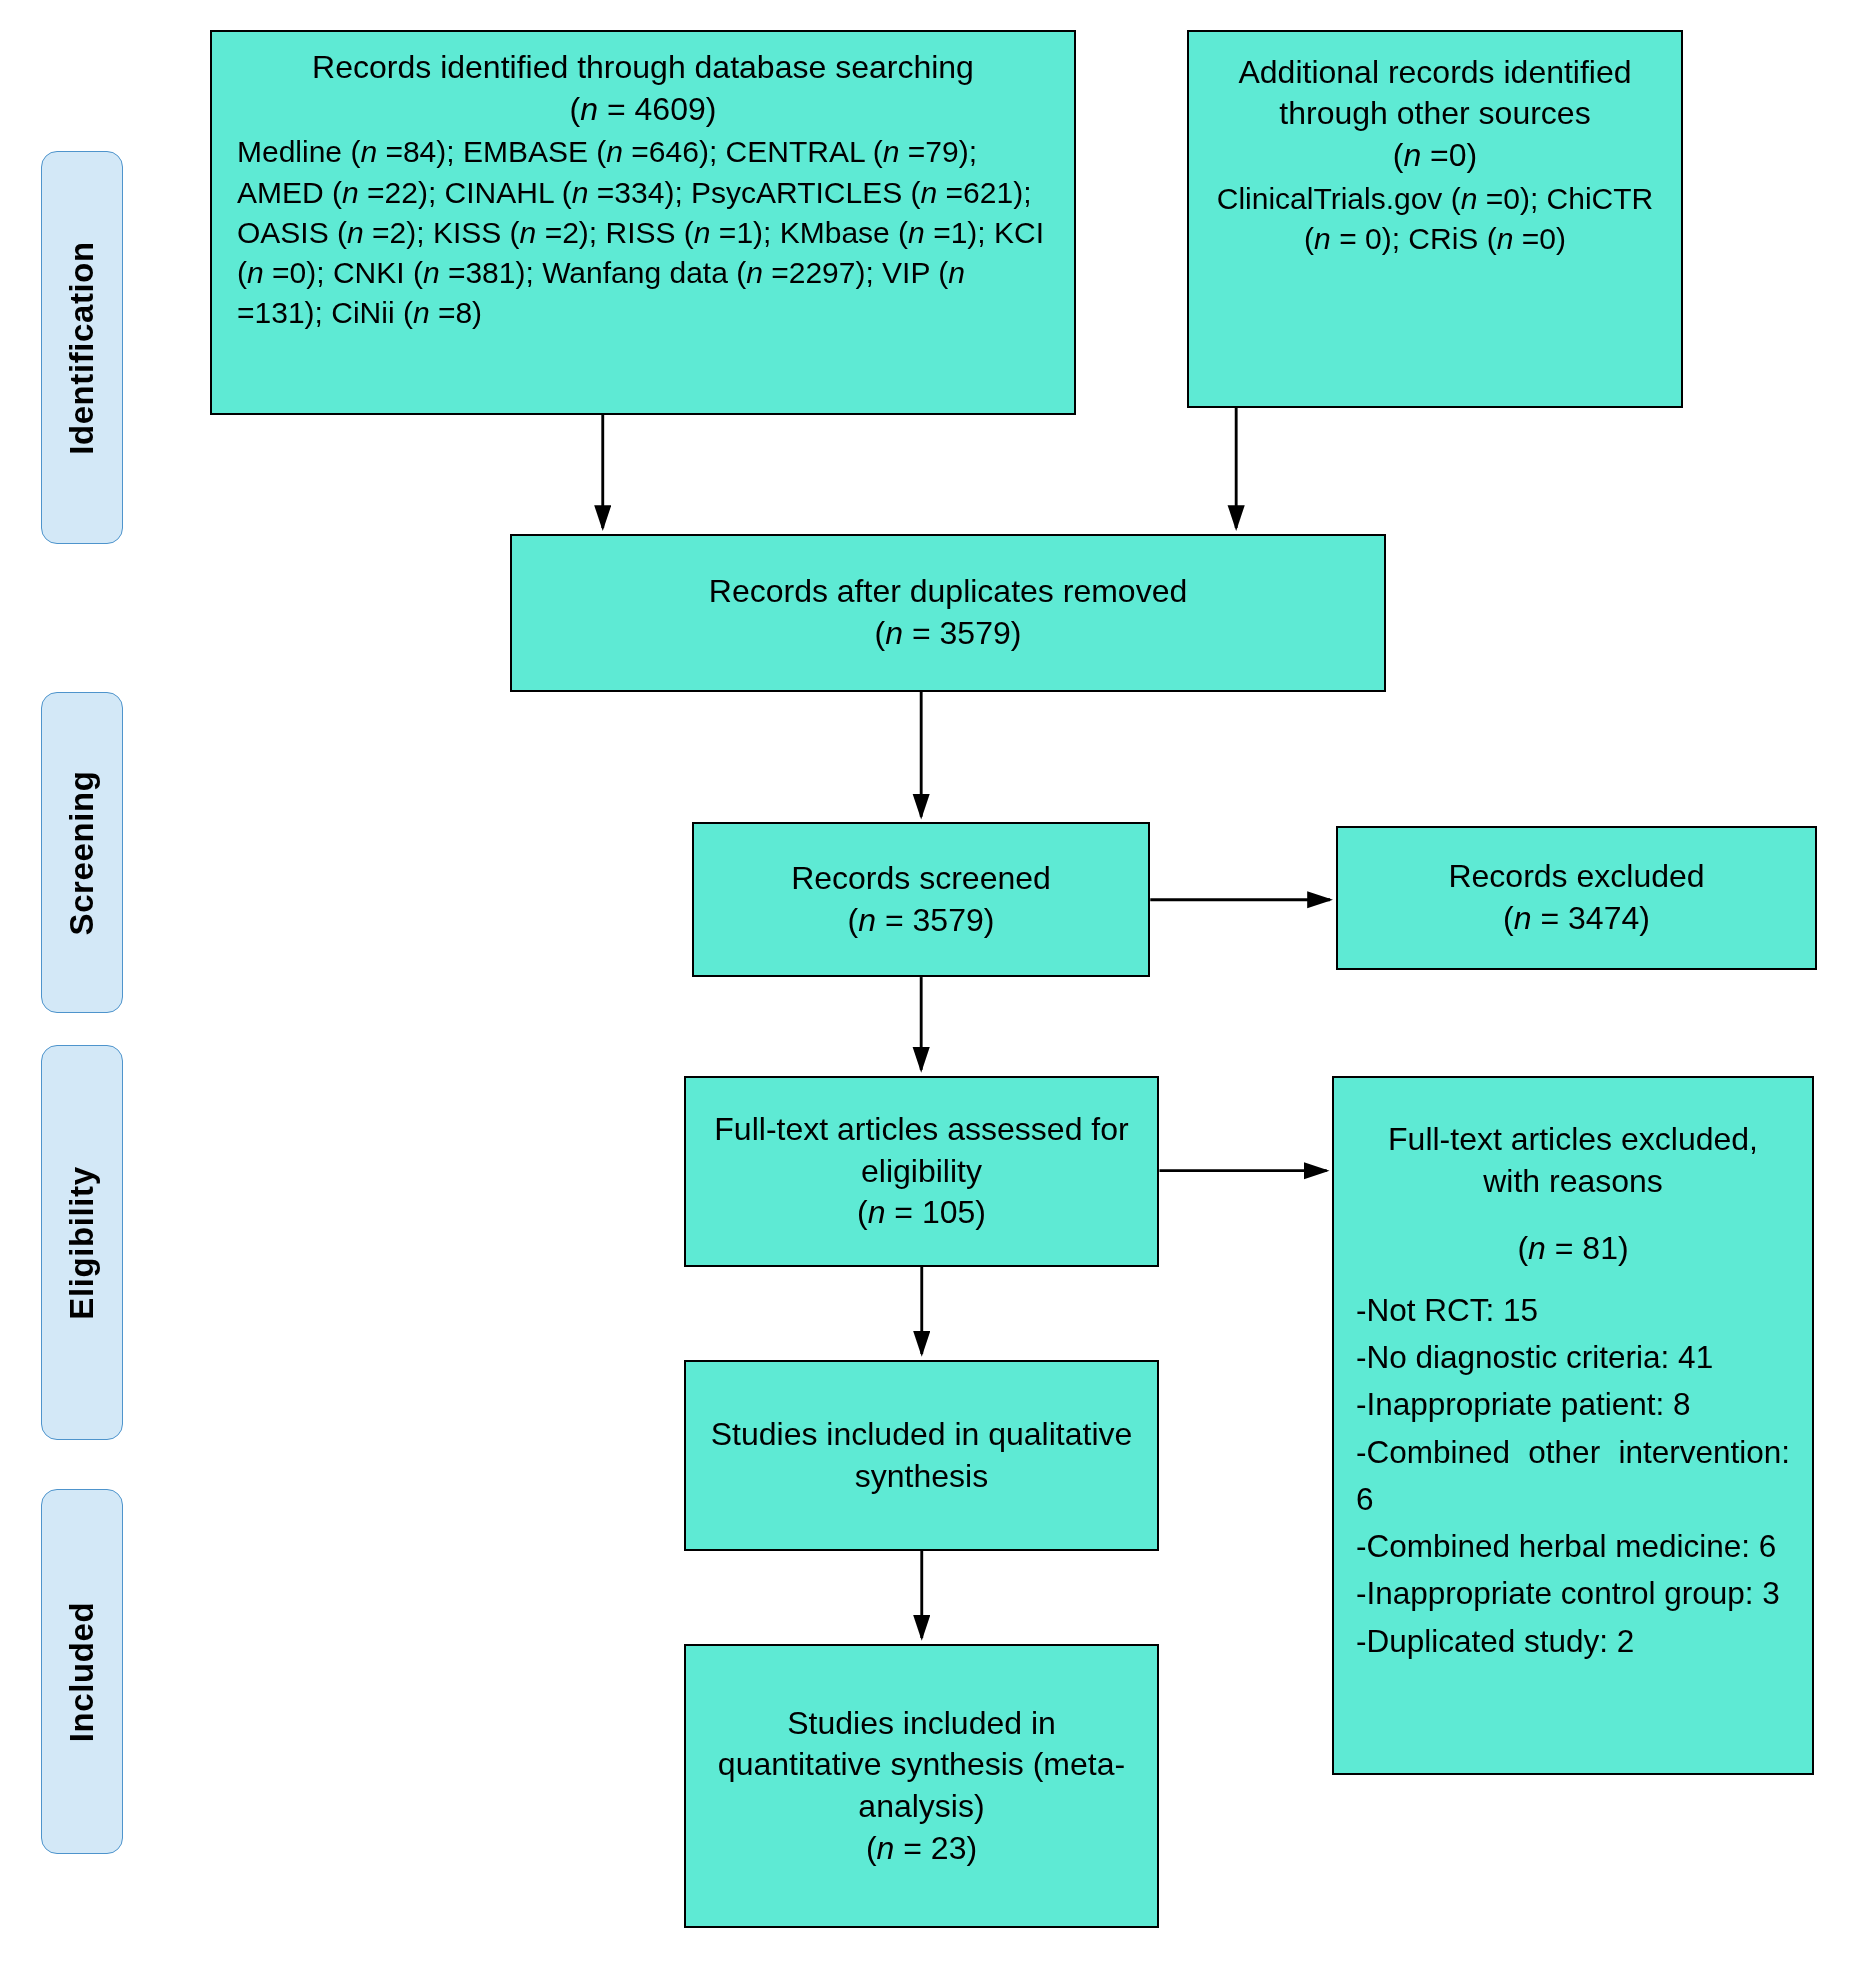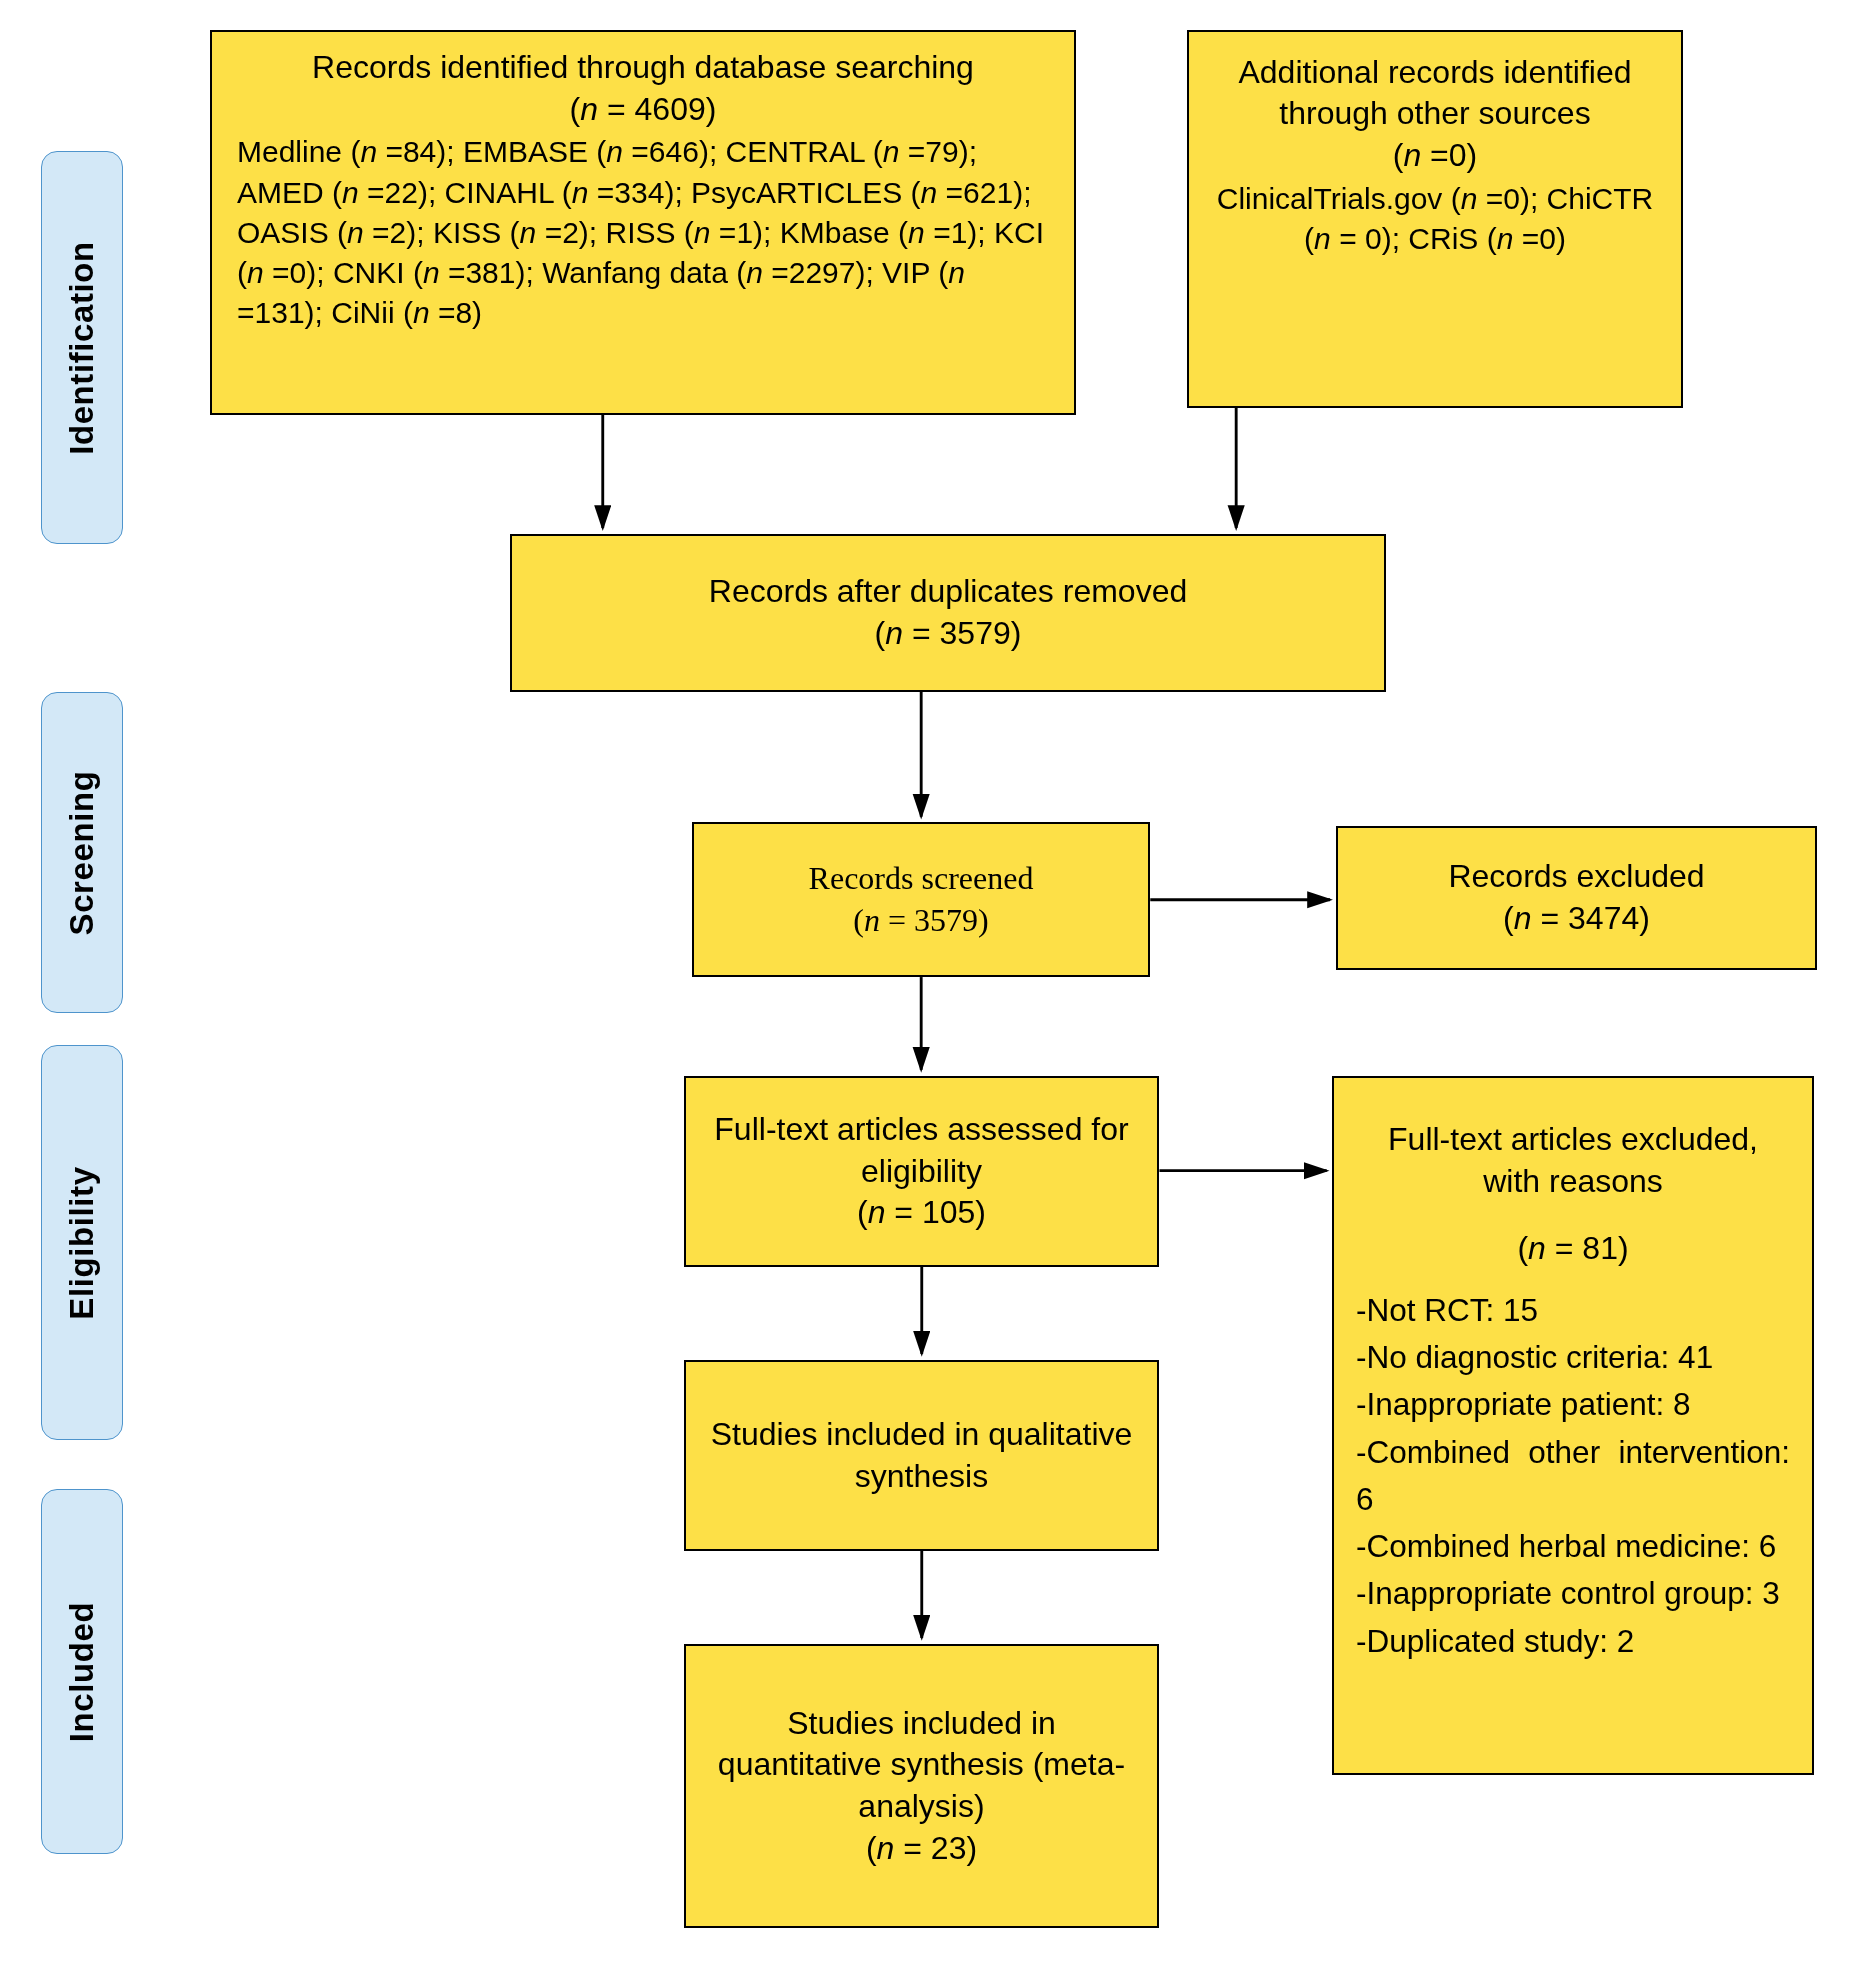--- a/index.html
+++ b/index.html
@@ -12,21 +12,21 @@
   .stage {
     position:absolute; display:flex; align-items:center; justify-content:center;
     background:#d3e8f7; border:1.7px solid #4e94cc; border-radius:16px;
   }
   .stage-label {
     transform:rotate(-90deg); white-space:nowrap;
     font-weight:bold; font-size:33px; letter-spacing:0.6px; color:#000;
   }
 
   .box {
-    position:absolute; background:#fde047; border:2.3px solid #000;
+    position:absolute; background:#5eead4; border:2.3px solid #000;
     font-size:32px; line-height:1.3; color:#000;
   }
   .centered {
     display:flex; flex-direction:column; align-items:center; justify-content:center;
     text-align:center; padding:9.2px 20.6px;
   }
   .topalign { padding:15px 25px; }
   .topalign .title, .topalign .count { text-align:center; }
   .title { width:100%; }
   .count { width:100%; }
@@ -82,21 +82,21 @@
     <div class="title nfmt">Additional records identified through other sources</div>
     <div class="count nfmt">(<i>n</i> =0)</div>
     <div class="detail centered-text nfmt">ClinicalTrials.gov (<i>n</i> =0); ChiCTR (<i>n</i> = 0); CRiS (<i>n</i> =0)</div>
   </div>
 
   <div class="box centered" style="left:510px; top:534px; width:876px; height:158px;">
     <div class="title nfmt">Records after duplicates removed</div>
     <div class="count nfmt">(<i>n</i> = 3579)</div>
   </div>
 
-  <div class="box centered" style="left:692px; top:822px; width:458px; height:155px;font-family:Liberation Serif, serif;">
+  <div class="box centered" style="left:692px; top:822px; width:458px; height:155px;">
     <div class="title nfmt">Records screened</div>
     <div class="count nfmt">(<i>n</i> = 3579)</div>
   </div>
 
   <div class="box centered" style="left:1336px; top:826px; width:481px; height:144px;">
     <div class="title nfmt">Records excluded</div>
     <div class="count nfmt">(<i>n</i> = 3474)</div>
   </div>
 
   <div class="box centered" style="left:684px; top:1076px; width:475px; height:191px;align-items:flex-end;">

